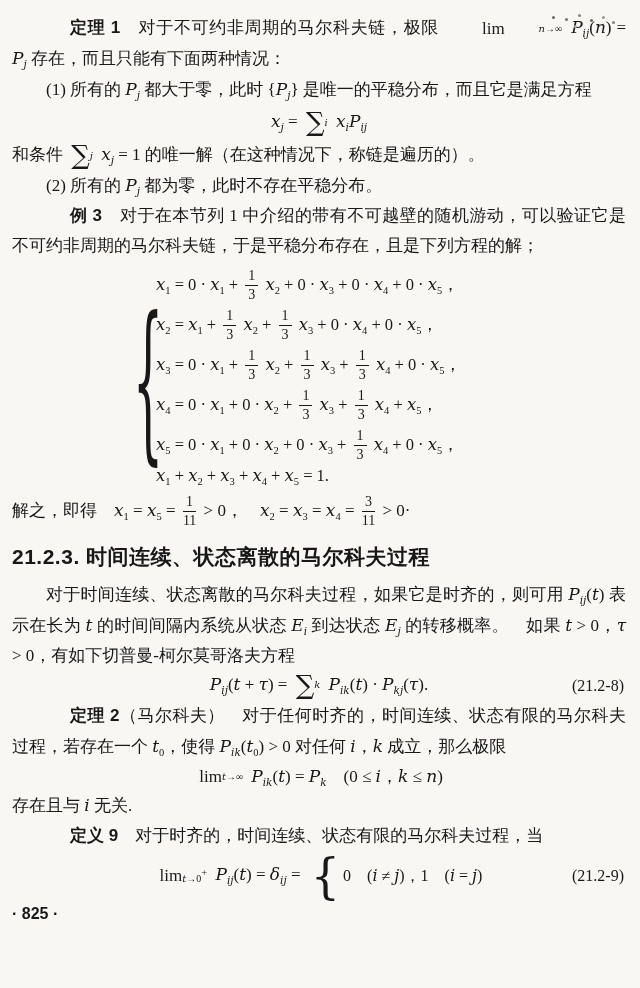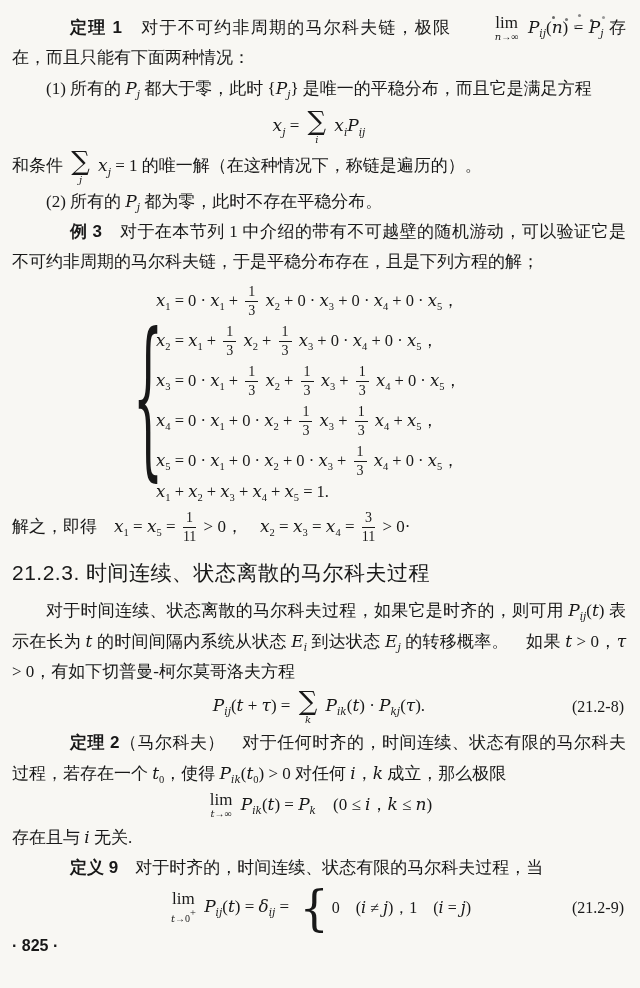--- a/index.html
+++ b/index.html
@@ -11,21 +11,21 @@
   }
   .page{padding:12px 14px 0 12px;position:relative;}
   .para{margin:0;font-size:17px;line-height:30px;text-align:justify;}
   .indent{text-indent:2em;}
   b{font-family:"Liberation Sans",sans-serif;font-weight:bold;margin-left:24px;}
   i{font-family:"DejaVu Serif",serif;font-style:italic;}
   sub{font-size:10.5px;vertical-align:-4px;line-height:1;}
   sup{font-size:10.5px;vertical-align:6px;line-height:1;}
 
   
-  .mop{display:inline-flex;flex-direction:column;align-items:center;
+  .mop{display:inline-flex;flex-direction:row;align-items:center;
        line-height:1;vertical-align:middle;margin:0 4px;position:relative;top:-1px;}
   .mop-top{font-size:17px;}
   .mop.sum .mop-top{font-size:26px;font-family:"DejaVu Serif",serif;}
   .mop-sub{font-size:10px;margin-top:1px;}
 
   
   .frac{display:inline-flex;flex-direction:column;align-items:center;
         line-height:1;vertical-align:middle;font-size:14px;margin:0 3px;position:relative;top:-1px;}
   .frac .num{border-bottom:1px solid #181818;padding:0 3px 2px;}
   .frac .den{padding-top:2px;}
@@ -38,21 +38,21 @@
   .sys-brace{width:16px;display:flex;align-items:center;justify-content:center;
              font-size:48px;font-family:"DejaVu Serif",serif;
              transform:scaleY(3.6);transform-origin:center;}
   .sys-rows{flex:1;}
   .sys-row{height:40px;line-height:40px;font-size:16.5px;white-space:nowrap;}
   .sys-row.last{height:28px;line-height:22px;}
 
   .eq-line{position:relative;margin:2px 0;}
   .eq-tag{position:absolute;right:2px;top:50%;transform:translateY(-50%);font-size:16px;}
 
-  .section-heading{font-family:"Liberation Sans",sans-serif;font-weight:normal;
+  .section-heading{font-family:"Liberation Sans",sans-serif;font-weight:bold;
                    font-size:21px;margin:14px 0 8px;letter-spacing:0.5px;}
 
   .cases{display:inline-flex;align-items:center;vertical-align:middle;margin-left:6px;}
   .cases-brace{font-size:46px;font-family:"DejaVu Serif",serif;line-height:1;
                transform:scaleY(1.05);margin-right:3px;}
   .cases-body{display:inline-flex;align-items:flex-start;
               font-size:16px;line-height:24px;text-align:left;}
 
   .page-number{text-align:left;font-weight:bold;font-size:16px;
                margin:6px 46px 0 0;font-family:"Liberation Sans",sans-serif;}

